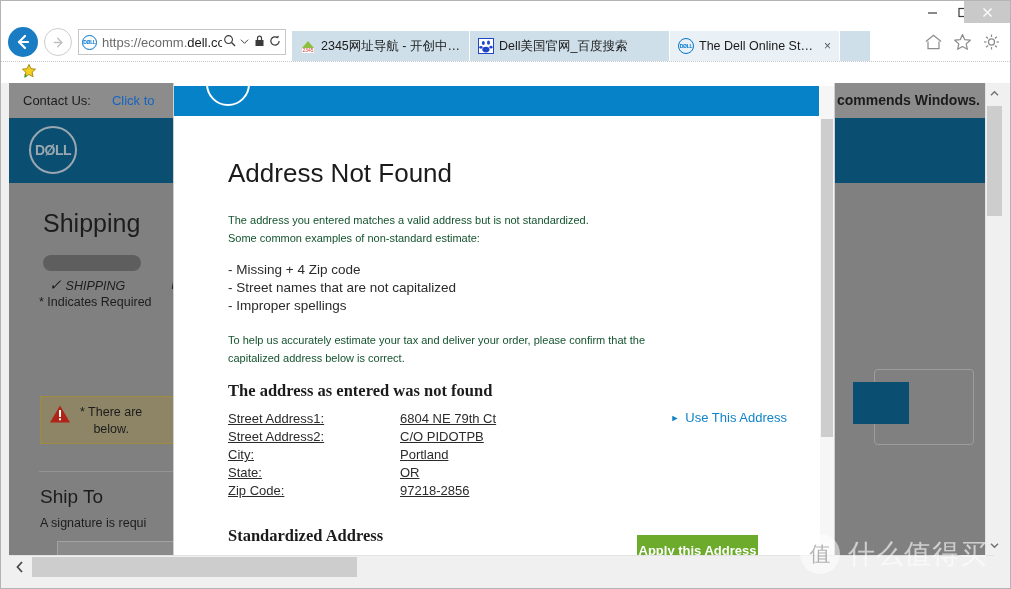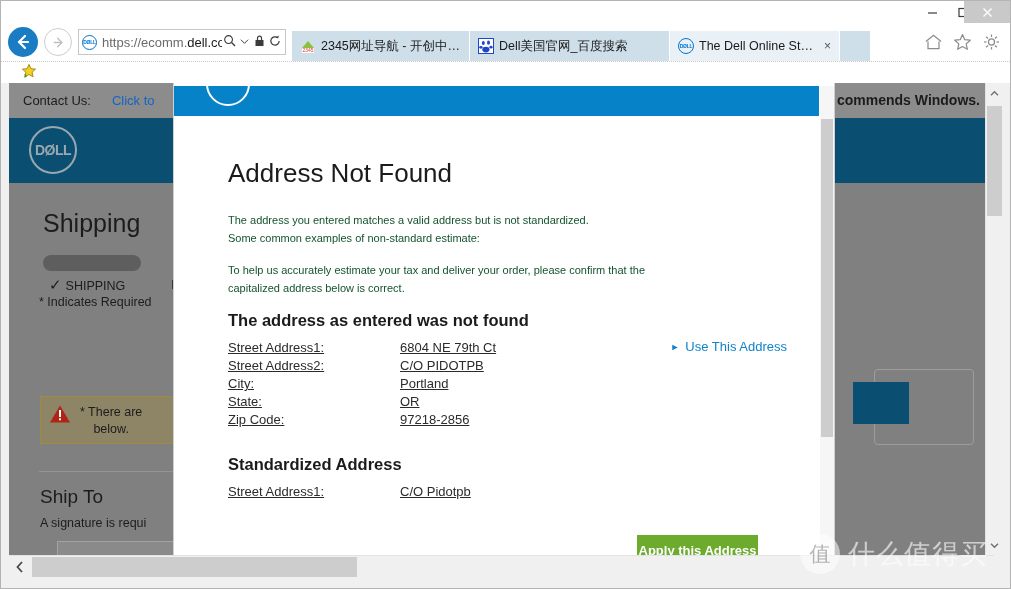--- a/index.html
+++ b/index.html
@@ -171,21 +171,21 @@
     font-size: 25px; color: #1c1c1c; font-weight: normal;
   }
   #progress-pill {
     position: absolute; left: 34px; top: 72px;
     width: 98px; height: 16px; border-radius: 8px;
     background: #5e5e5e;
   }
   #progress-labels {
     position: absolute; left: 40px; top: 93px;
     display: flex; align-items: center; gap: 46px;
-    font-size: 12.5px; color: #1c1c1c;
+    font-size: 12.5px; color: #1c1c1c; font-style: italic;
   }
   #progress-labels .chk { font-size: 15px; margin-right: 4px; }
   #indicates {
     position: absolute; left: 30px; top: 112px;
     font-size: 12.5px; color: #1c1c1c;
   }
   #alert-box {
     position: absolute; left: 31px; top: 213px;
     width: 180px; height: 48px;
     background: #8e8567;
@@ -252,20 +252,21 @@
     margin-bottom: 22px;
   }
   .mp {
     font-size: 11px; color: #14532d; line-height: 18px;
     margin-bottom: 14px;
   }
   .bullets { font-size: 13.5px; color: #2b2b2b; line-height: 18px; margin-bottom: 16px; }
   .sect-title {
     font-size: 16.5px; font-weight: bold; color: #1b1b1b;
     margin: 6px 0 9px 0;
+    font-family: Liberation Serif, serif;
   }
   .addr-row { display: flex; font-size: 13px; color: #2b2b2b; line-height: 18px; text-decoration: underline; }
   .addr-label { width: 172px; flex: none; }
   .addr-value { flex: 1; }
   #addr-block-1 { position: relative; margin-bottom: 26px; }
   #use-this-address {
     position: absolute; right: -8px; top: 0;
     font-size: 13px; color: #1183c9;
     display: flex; align-items: center; gap: 6px;
     white-space: nowrap;
@@ -533,20 +534,25 @@
         </div>
 
         <div id="modal-body">
           <h1 id="modal-title">Address Not Found</h1>
 
           <div class="mp">
             <span>The address you entered matches a valid address but is not standardized.</span><br>
             <span>Some common examples of non-standard estimate:</span>
           </div>
 
+          <div class="bullets">
+            <div>- Missing + 4 Zip code</div>
+            <div>- Street names that are not capitalized</div>
+            <div>- Improper spellings</div>
+          </div>
 
           <div class="mp">
             <span>To help us accurately estimate your tax and deliver your order, please confirm that the</span><br>
             <span>capitalized address below is correct.</span>
           </div>
 
           <div class="sect-title">The address as entered was not found</div>
 
           <div id="addr-block-1">
             <div class="addr-row">

